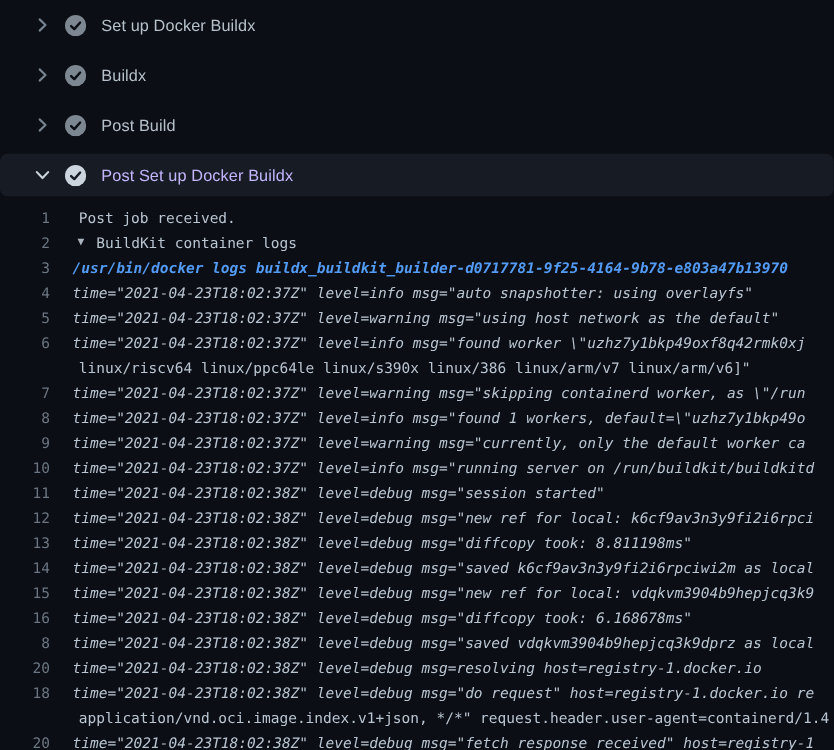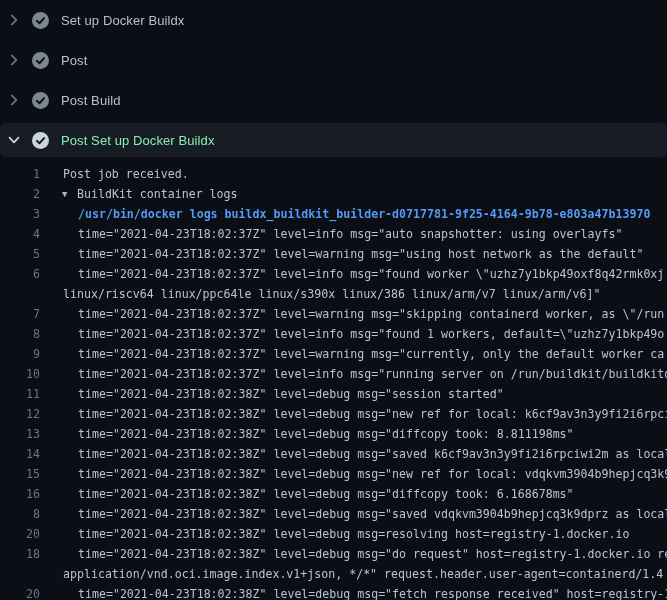--- a/index.html
+++ b/index.html
@@ -6,56 +6,56 @@
   body{
     width:667px;height:600px;overflow:hidden;
     background:#0b0e14;
     font-family:"Liberation Sans",sans-serif;
     -webkit-font-smoothing:antialiased;
   }
   
   .steps{padding-top:0;}
   .step{
     display:flex;align-items:center;
-    height:40px;padding:0 12px 0 6px;
+    height:40px;padding:0 12px 0 26px;
     color:#b6c1cb;cursor:pointer;box-sizing:border-box;
   }
   .step .chev{
     width:16px;height:16px;flex:none;margin-right:10px;
     display:flex;align-items:center;justify-content:center;
     color:#768390;
   }
   .step .check{width:17px;height:17px;flex:none;margin-right:12px;}
   .step .check .c-fill{fill:#7d8791;}
   .step .check .c-mark{stroke:#0b0e14;}
   .step .label{font-size:13px;letter-spacing:.1px;}
   .step.expanded{
     background:#171c24;border-radius:6px;
-    height:34px;margin:3px 0;color:#86efac;
+    height:34px;margin:3px 0;color:#c4b5fd;
   }
   .step.expanded .chev{color:#ccd5dd;transform:rotate(90deg);}
   .step.expanded .check .c-fill{fill:#ccd5dd;}
   .step.expanded .check .c-mark{stroke:#171c24;}
   
   .log{
     padding-top:4px;
     font-family:"DejaVu Sans Mono","Liberation Mono",monospace;
     font-size:11.6px;line-height:20px;color:#b9c5d1;
   }
   .row{display:flex;height:20px;white-space:pre;overflow:hidden;width:667px;}
   .row .num{
     width:40px;flex:none;text-align:right;
     color:#6b7682;user-select:none;cursor:pointer;
   }
   .row .toggle{
     flex:none;padding-left:22px;width:15px;
     font-size:9px;line-height:20px;color:#aab5c0;cursor:pointer;
   }
   .row .txt{padding-left:23px;flex:none;}
-  .row.ind1 .txt{padding-left:38px;}
+  .row.ind1 .txt{padding-left:18px;font-style:italic;}
   .row.has-toggle .txt{padding-left:0;}
   .row.cmd .txt{color:#539bf5;font-weight:bold;}
 </style>
 </head>
 <body>
 
 <div class="steps">
   <div class="step">
     <span class="chev">
       <svg width="16" height="16" viewBox="0 0 16 16">
@@ -76,21 +76,21 @@
       <svg width="16" height="16" viewBox="0 0 16 16">
         <path d="M5.7 3.5 L10.4 8 L5.7 12.5" fill="none" stroke="currentColor" stroke-width="1.7" stroke-linecap="round" stroke-linejoin="round"></path>
       </svg>
     </span>
     <span class="check">
       <svg width="17" height="17" viewBox="0 0 16 16">
         <circle class="c-fill" cx="8" cy="8" r="8"></circle>
         <path class="c-mark" d="M4.6 8.3 L7 10.6 L11.4 5.7" fill="none" stroke-width="1.8" stroke-linecap="round" stroke-linejoin="round"></path>
       </svg>
     </span>
-    <span class="label">Post</span>
+    <span class="label">Buildx</span>
   </div>
 
   <div class="step">
     <span class="chev">
       <svg width="16" height="16" viewBox="0 0 16 16">
         <path d="M5.7 3.5 L10.4 8 L5.7 12.5" fill="none" stroke="currentColor" stroke-width="1.7" stroke-linecap="round" stroke-linejoin="round"></path>
       </svg>
     </span>
     <span class="check">
       <svg width="17" height="17" viewBox="0 0 16 16">

